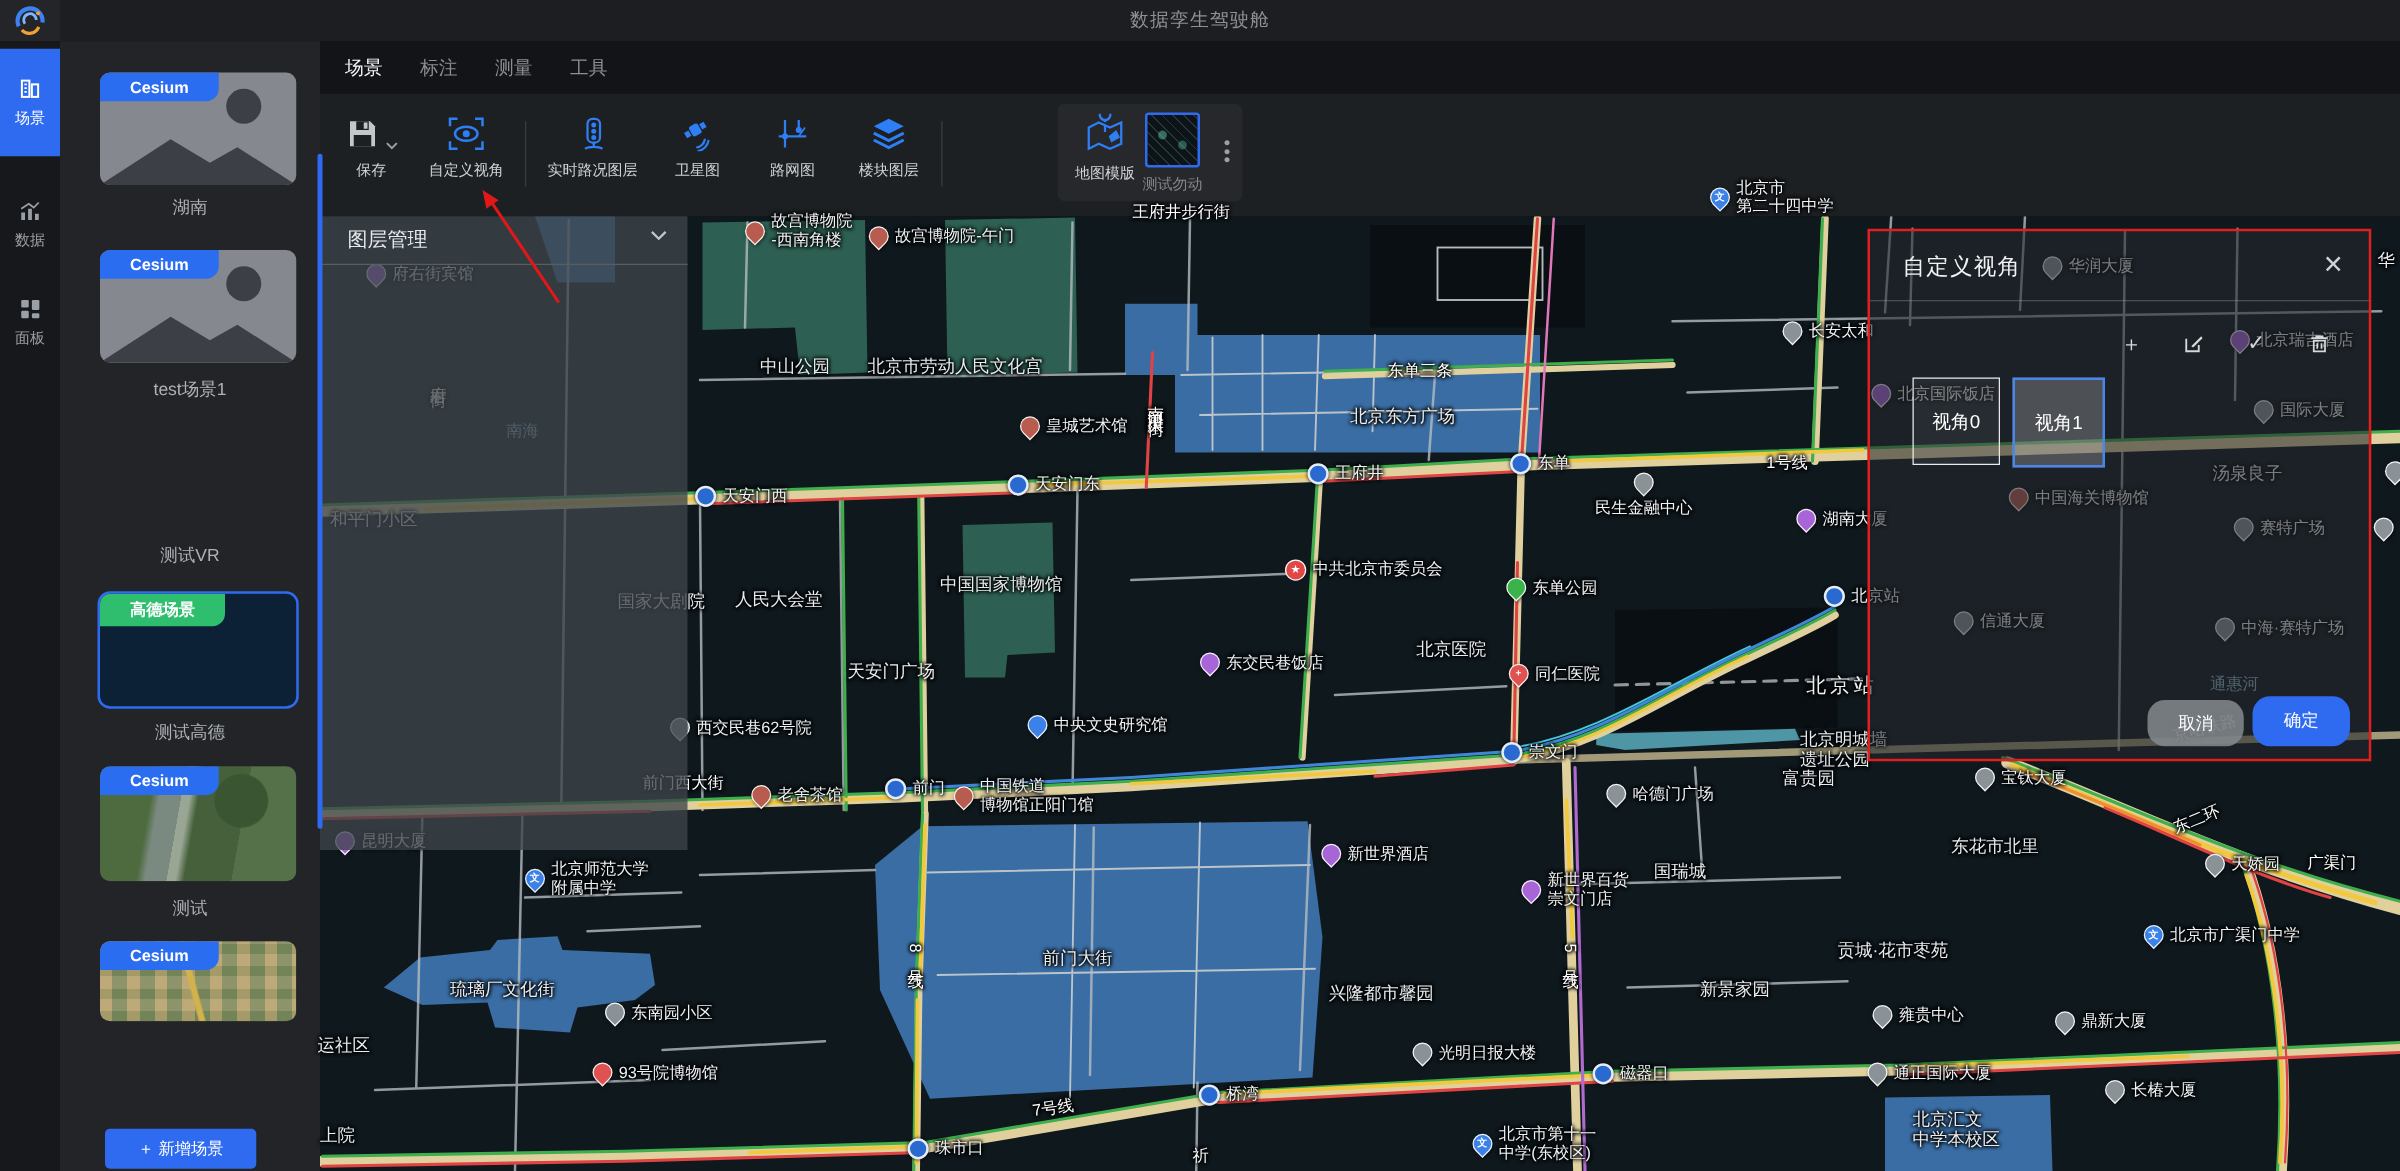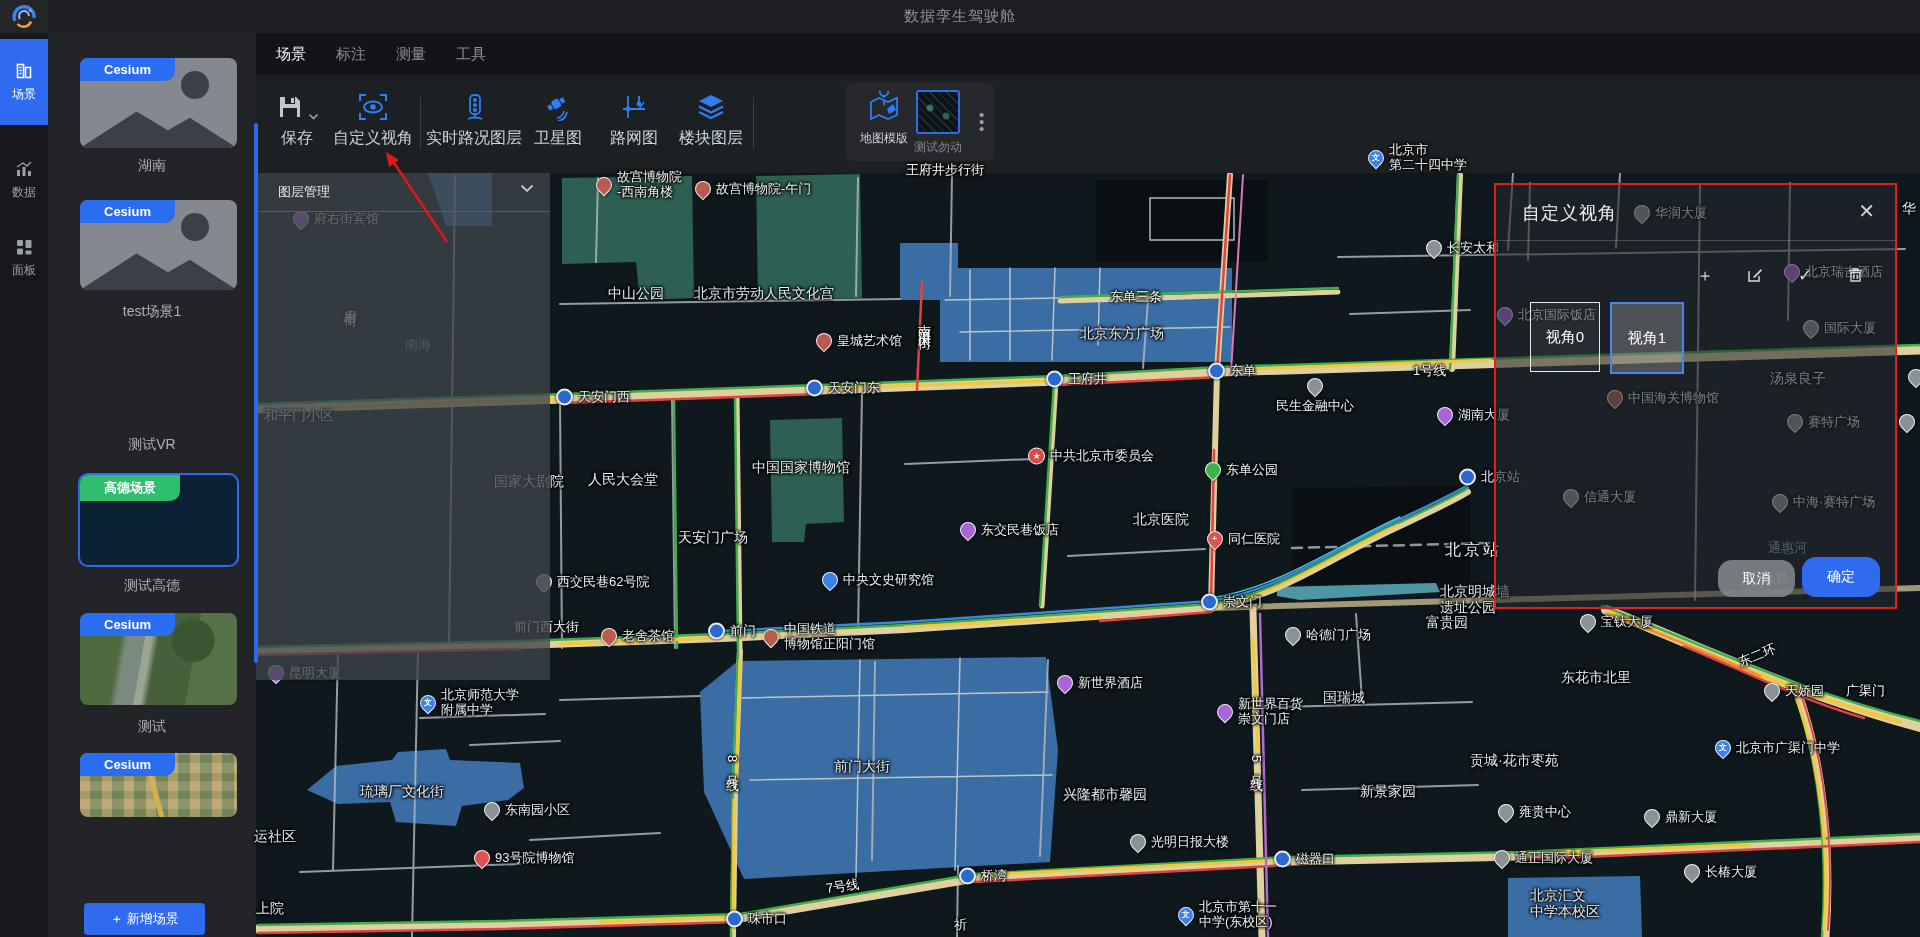--- a/index.html
+++ b/index.html
@@ -29,21 +29,21 @@
   .th-sat1{background-image:radial-gradient(circle at 72% 30%,#3a5532 0 16%,transparent 17%),linear-gradient(100deg,#4e6b40 0 26%,#7b8a80 30% 40%,#9aa694 40% 44%,#45603a 48% 70%,#54714a 70%);background-color:#4e6b40;}
   .th-sat2{background-image:linear-gradient(75deg,transparent 45%,#d2b24a 46% 48%,transparent 49%),repeating-linear-gradient(90deg,rgba(210,180,120,.55) 0 10px,rgba(120,140,90,.5) 10px 22px),repeating-linear-gradient(0deg,rgba(90,110,70,.6) 0 8px,rgba(190,170,130,.5) 8px 18px);background-color:#8a9070;}
   #addbtn{left:84px;top:870px;width:121px;height:32px;background:#2e6bf0;border-radius:4px;color:#fff;font-size:13px;display:flex;align-items:center;justify-content:center;cursor:pointer;}
   #vscroll{left:254px;top:123px;width:4px;height:540px;background:#2e6bf0;border-radius:2px;z-index:12;cursor:pointer;}
   
   #tabstrip{left:256px;top:33px;width:1664px;height:42px;background:#131417;}
   .tab{position:absolute;top:0;height:42px;display:flex;align-items:center;font-size:15px;color:#8b9096;cursor:pointer;}
   .tab.active{color:#f2f4f6;}
   #toolbar{left:256px;top:75px;width:1664px;height:98px;background:#1d2023;}
   .tbtn{position:absolute;top:18px;display:flex;flex-direction:column;align-items:center;gap:7px;cursor:pointer;}
-  .tbtn .lbl{font-size:16px;color:#ced2d6;white-space:nowrap;}
+  .tbtn .lbl{font-size:12px;color:#ced2d6;white-space:nowrap;}
   .tdivider{position:absolute;top:22px;width:1px;height:52px;background:#3a3e42;}
   #mapTplGroup{position:absolute;left:590px;top:8px;width:148px;height:78px;background:#26282c;border-radius:6px;}
   .tpl-col{position:absolute;display:flex;flex-direction:column;align-items:center;gap:5px;cursor:pointer;}
   .tpl-thumb{width:40px;height:40px;border:2px solid #2e6bf0;border-radius:3px;background-image:radial-gradient(circle at 30% 40%,rgba(90,200,160,.5) 0 3px,transparent 4px),radial-gradient(circle at 70% 60%,rgba(90,200,160,.4) 0 3px,transparent 4px),repeating-linear-gradient(45deg,rgba(120,150,160,.25) 0 1px,transparent 1px 6px);background-color:#0c1418;}
   .tpl-lbl{font-size:12px;color:#ced2d6;} .tpl-lbl.dim{color:#85898e;}
   .kebab{position:absolute;left:133px;top:28px;color:#9ca1a6;font-size:15px;line-height:7px;letter-spacing:0;cursor:pointer;}
   .kebab i{display:block;font-style:normal;}
   
   #map{left:256px;top:173px;width:1664px;height:764px;background:#0f181d;overflow:hidden;cursor:grab;}
   #maplabels{left:0;top:0;width:1920px;height:937px;z-index:3;pointer-events:none;}
@@ -57,21 +57,21 @@
   .mk{flex:0 0 auto;display:flex;align-items:center;justify-content:center;}
   .m-metro{width:13px;height:13px;border-radius:50%;background:#2a6ad0;border:2px solid #e4ecf8;box-shadow:0 0 3px #000;}
   .pin{width:14px;height:14px;border-radius:50% 50% 50% 0;transform:rotate(-45deg);border:1.5px solid rgba(255,255,255,.9);box-shadow:0 1px 3px rgba(0,0,0,.6);}
   .pin i{transform:rotate(45deg);font-style:normal;color:#fff;font-size:8px;font-weight:bold;display:block;text-align:center;width:100%;}
   .m-brown{background:#b85c50;} .m-red{background:#e05252;} .m-purple{background:#a765d8;}
   .m-green{background:#3cb34a;} .m-blue{background:#3b82e8;} .m-gray{background:#8a9298;}
   .m-star{width:15px;height:15px;border-radius:50%;background:#e04848;border:1.5px solid #fff;color:#fff;font-size:9px;}
   
   #layerpanel{left:256px;top:173px;width:294px;height:507px;background:rgba(62,68,74,.78);z-index:4;}
   #layerpanel .hd{position:absolute;left:0;top:0;width:100%;height:38px;border-bottom:1px solid #585d62;display:flex;align-items:center;cursor:pointer;}
-  #layerpanel .hd span{margin-left:22px;font-size:13px;color:#e8eaec;}
+  #layerpanel .hd span{margin-left:22px;font-size:16px;color:#e8eaec;}
   #layerpanel .chev{position:absolute;right:16px;top:11px;color:#c3c7cb;font-size:14px;}
   
   #dialog{left:1494px;top:183px;width:403px;height:426px;background:rgba(36,40,44,.58);z-index:5;}
   #dialog .title{position:absolute;left:28px;top:18px;font-size:18px;color:#f0f2f4;letter-spacing:1px;}
   #dialog .close{position:absolute;right:22px;top:16px;font-size:20px;color:#cfd2d5;cursor:pointer;}
   #dialog .dvd{position:absolute;left:0;top:57px;width:100%;height:1px;background:rgba(160,165,170,.35);}
   .dicon{position:absolute;top:81px;width:22px;height:22px;display:flex;align-items:center;justify-content:center;color:#d6d8da;font-size:17px;cursor:pointer;}
   .viewbtn{position:absolute;top:119px;width:68px;height:68px;border:1px solid #e8eaec;background:rgba(255,255,255,.05);color:#fff;font-size:15px;display:flex;align-items:center;justify-content:center;cursor:pointer;}
   .viewbtn.sel{border:2px solid #4a86e8;background:rgba(255,255,255,.22);}
   .dbtn{position:absolute;border:none;border-radius:14px;color:#fff;font-size:14px;display:flex;align-items:center;justify-content:center;cursor:pointer;}
@@ -410,21 +410,21 @@
       <div class="mlabel k-poi" style="left: 596px; top: 185px; transform: translateY(-50%);"><span class="mk pin m-brown"></span><span class="mt">故宫博物院
 -西南角楼</span></div>
       <div class="mlabel k-poi" style="left: 695px; top: 189px; transform: translateY(-50%);"><span class="mk pin m-brown"></span><span class="mt">故宫博物院-午门</span></div>
       <div class="mlabel k-road" style="left: 906px; top: 170px; transform: translateY(-50%);"><span class="mt">王府井步行街</span></div>
       <div class="mlabel k-poi" style="left: 1368px; top: 158px; transform: translateY(-50%);"><span class="mk pin m-blue"><i>文</i></span><span class="mt">北京市
 第二十四中学</span></div>
       <div class="mlabel k-area" style="left: 608px; top: 293px; transform: translateY(-50%);"><span class="mt">中山公园</span></div>
       <div class="mlabel k-area" style="left: 694px; top: 293px; transform: translateY(-50%);"><span class="mt">北京市劳动人民文化宫</span></div>
       <div class="mlabel k-road" style="left: 1110px; top: 297px; transform: translateY(-50%);"><span class="mt">东单三条</span></div>
       <div class="mlabel k-area" style="left: 1080px; top: 333px; transform: translateY(-50%);"><span class="mt">北京东方广场</span></div>
-      <div class="mlabel k-poi" style="left: 1426px; top: 248px; transform: translateY(-50%);"><span class="mk pin m-gray"></span><span class="mt">长安太和</span></div>
+      <div class="mlabel k-poi" style="left: 1426px; top: 265px; transform: translateY(-50%);"><span class="mk pin m-gray"></span><span class="mt">长安太和</span></div>
       <div class="mlabel k-poi" style="left: 816px; top: 341px; transform: translateY(-50%);"><span class="mk pin m-brown"></span><span class="mt">皇城艺术馆</span></div>
       <div class="mlabel k-road" style="left: 916px; top: 322px; transform: translateY(-50%);"><span class="mt vert">南河沿大街</span></div>
       <div class="mlabel k-poi" style="left: 293px; top: 219px; transform: translateY(-50%);"><span class="mk pin m-purple"></span><span class="mt">府右街宾馆</span></div>
       <div class="mlabel k-road" style="left: 342px; top: 302px; transform: translateY(-50%);"><span class="mt vert">府右街</span></div>
       <div class="mlabel k-water" style="left: 405px; top: 345px; transform: translateY(-50%);"><span class="mt">南海</span></div>
       <div class="mlabel k-area" style="left: 264px; top: 415px; transform: translateY(-50%);"><span class="mt">和平门小区</span></div>
       <div class="mlabel k-poi" style="left: 556px; top: 397px; transform: translateY(-50%);"><span class="mk m-metro"></span><span class="mt">天安门西</span></div>
       <div class="mlabel k-poi" style="left: 806px; top: 388px; transform: translateY(-50%);"><span class="mk m-metro"></span><span class="mt">天安门东</span></div>
       <div class="mlabel k-poi" style="left: 1046px; top: 379px; transform: translateY(-50%);"><span class="mk m-metro"></span><span class="mt">王府井</span></div>
       <div class="mlabel k-poi" style="left: 1208px; top: 371px; transform: translateY(-50%);"><span class="mk m-metro"></span><span class="mt">东单</span></div>

